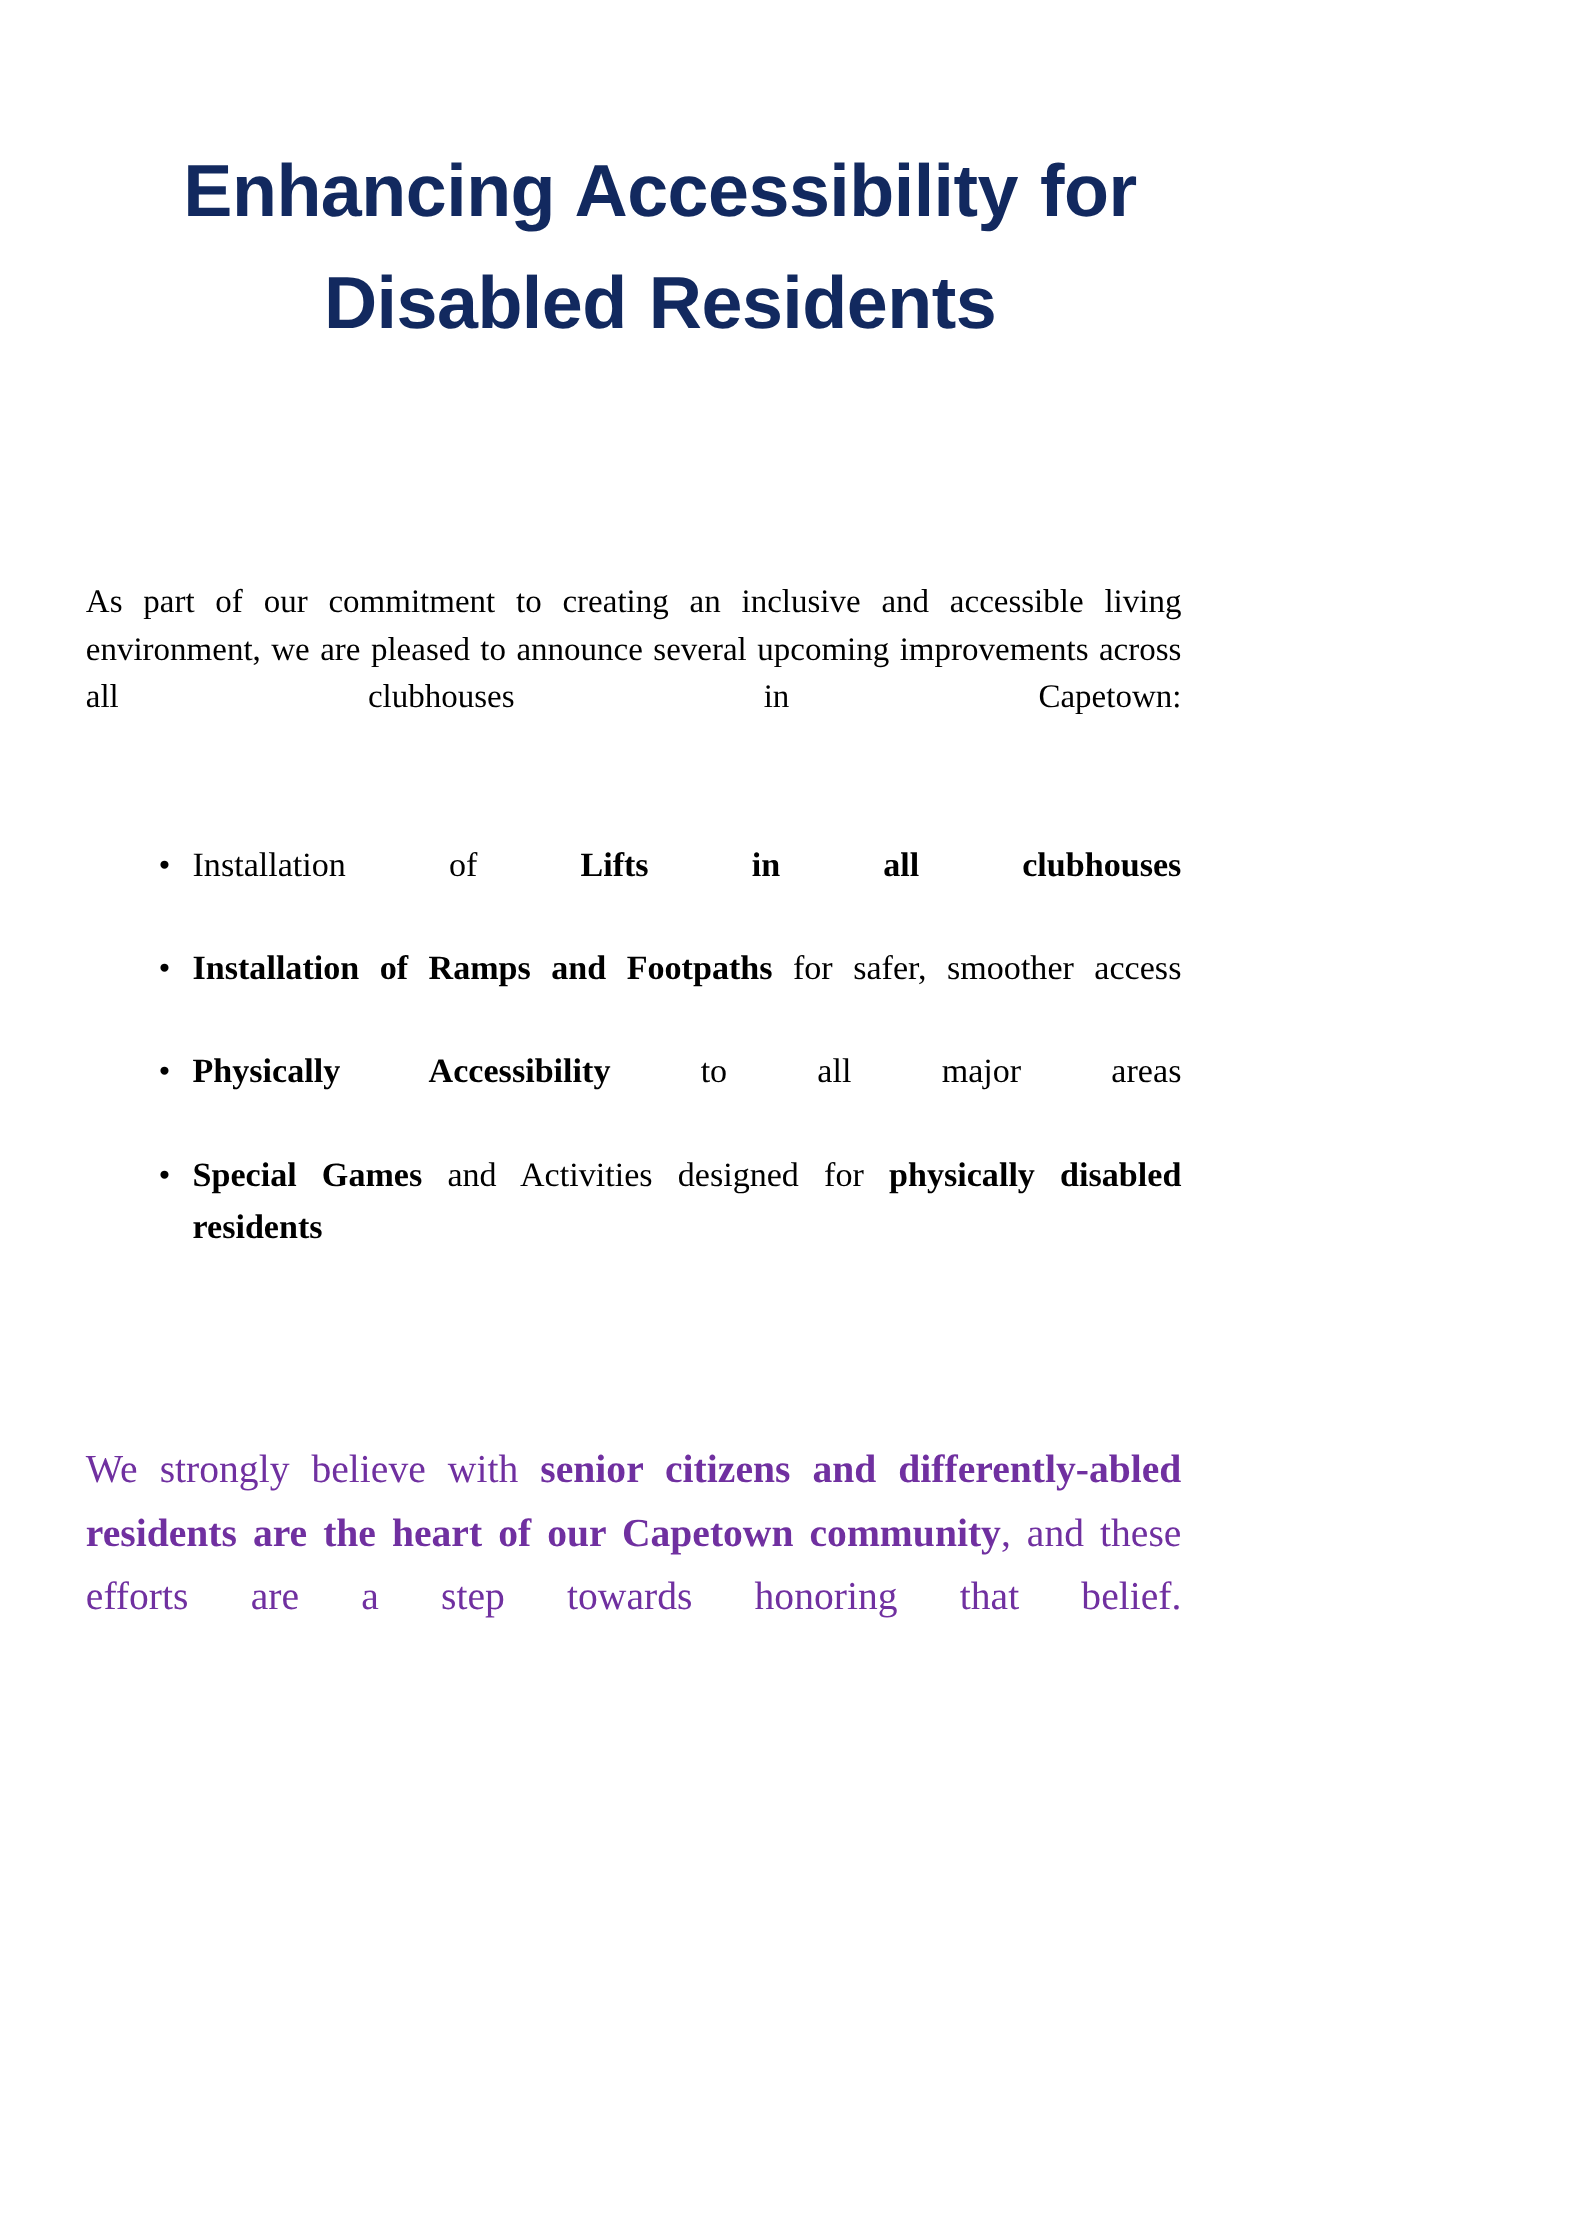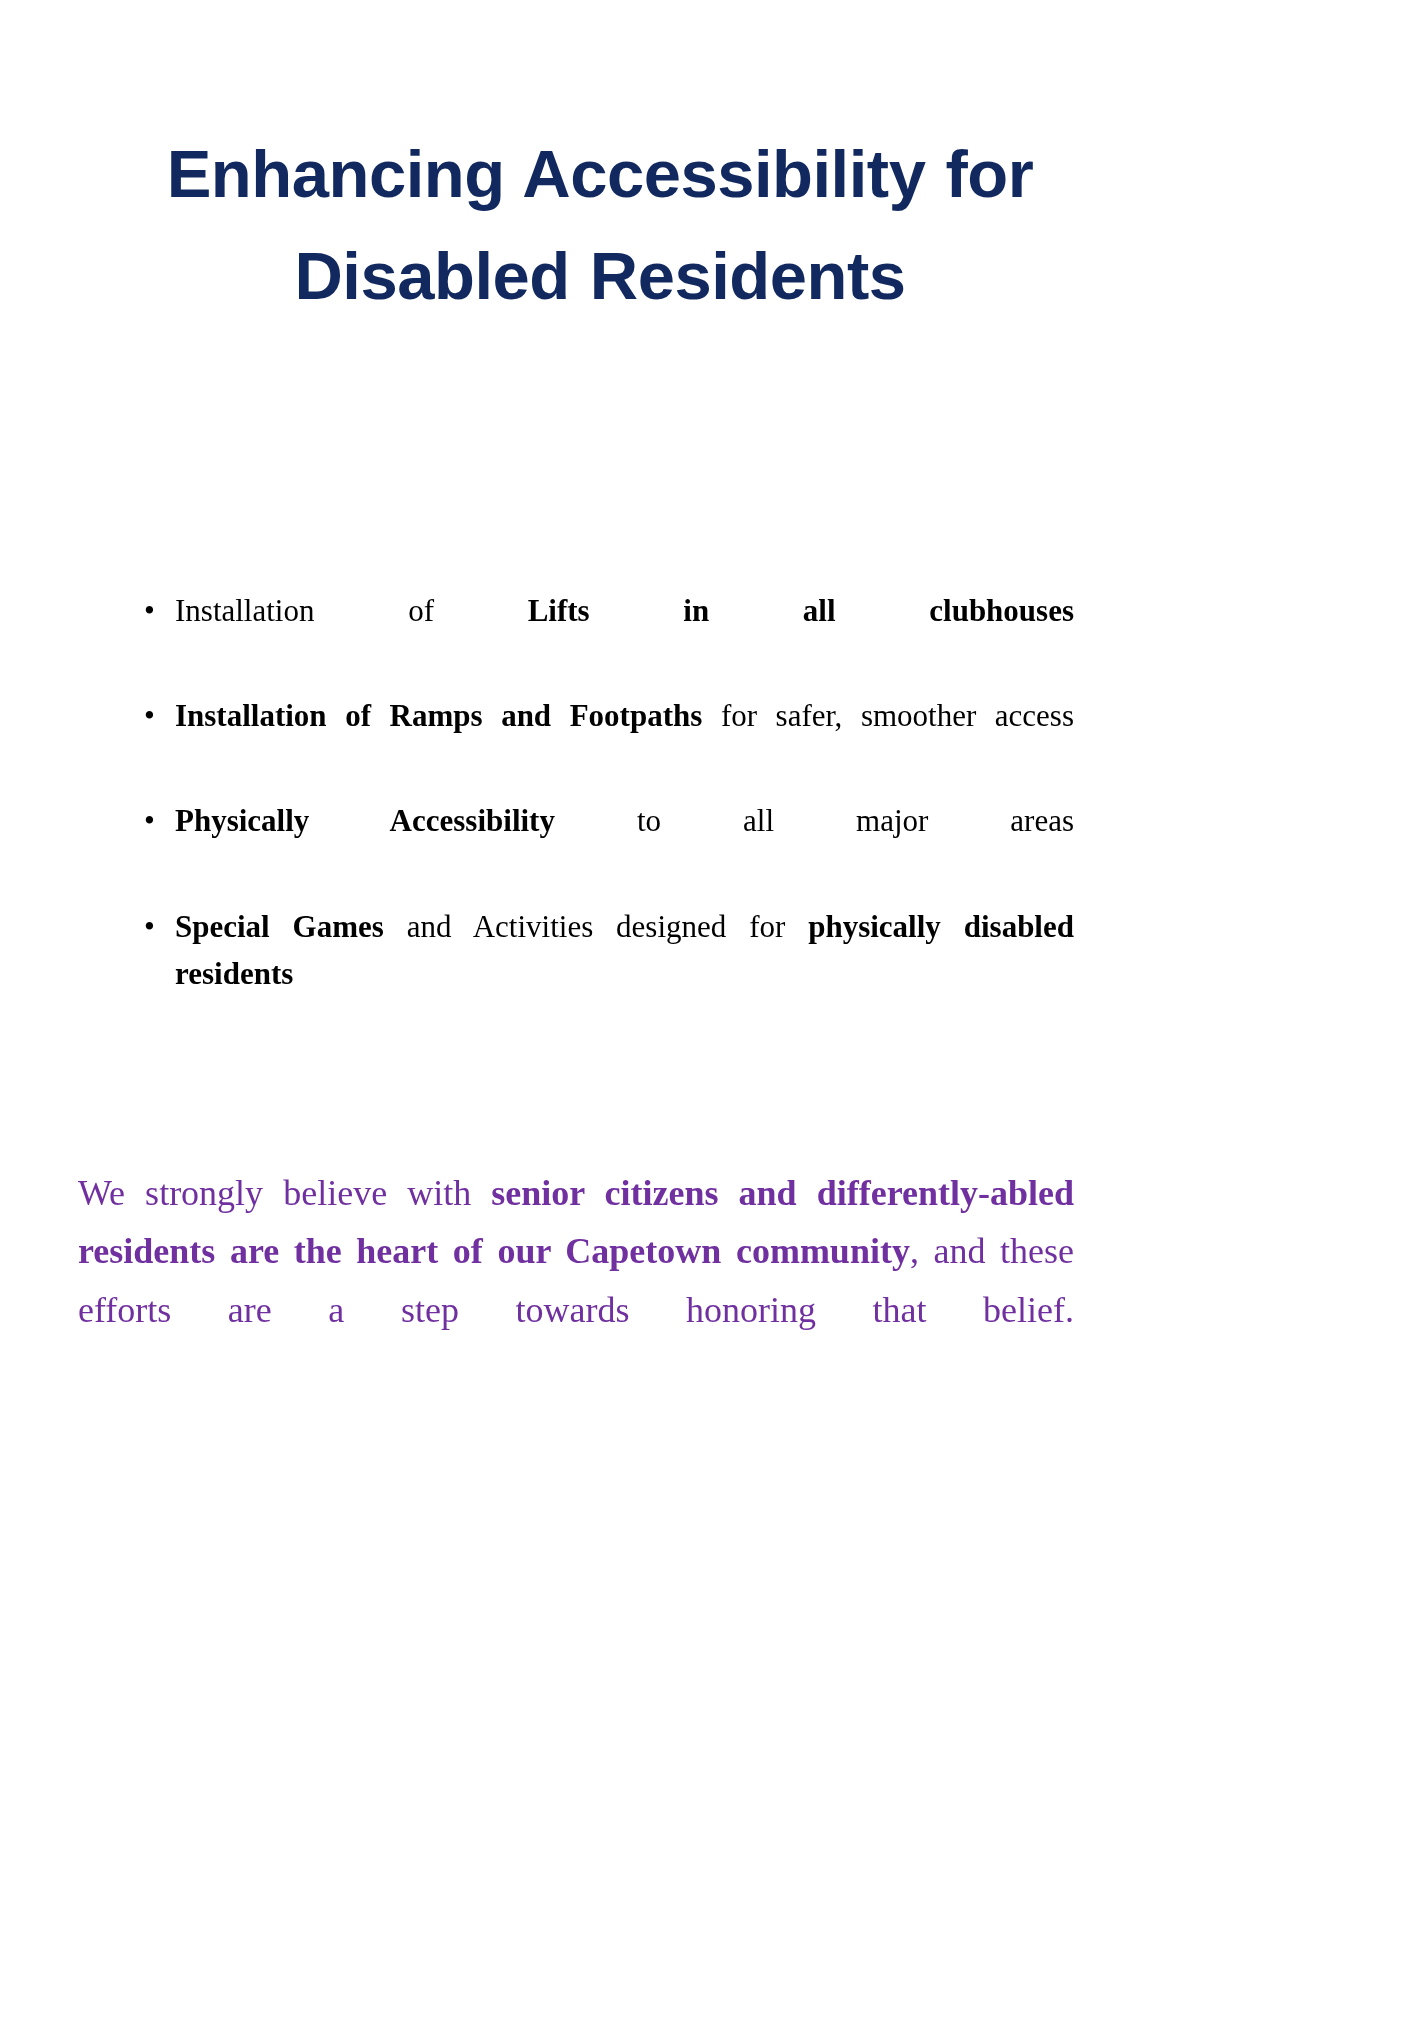--- a/index.html
+++ b/index.html
@@ -86,21 +86,21 @@
   }
 
   .bullets li .bullet-dot {
     position: absolute;
     left: 66px;
     top: 0;
     font-size: 31px;
     line-height: 1.52;
   }
 
-  .bullets li .li-text { display: block; margin-top: 11px; }
+  .bullets li .li-text { display: block; }
 
   
   .statement {
     margin-top: 26px;
     font-weight: bold;
     font-size: 36px;
     line-height: 1.6;
     text-align: justify;
     text-justify: inter-word;
     letter-spacing: 0px;
@@ -139,20 +139,21 @@
 
 <div class="page">
 
   <h1 class="doc-title">
     <span style="display: block;">Enhancing Accessibility for</span>
     <span style="display: block;">Disabled Residents</span>
   </h1>
 
   <div class="content">
 
+    <p class="para intro">As part of our commitment to creating an inclusive and accessible living environment, we are pleased to announce several upcoming improvements across all clubhouses in Capetown:</p>
 
     <ul class="bullets">
 
       <li>
         <span class="bullet-dot">•</span>
         <span class="li-text"><span>Installation of </span><b>Lifts in all clubhouses</b></span>
       </li>
 
       <li>
         <span class="bullet-dot">•</span>

